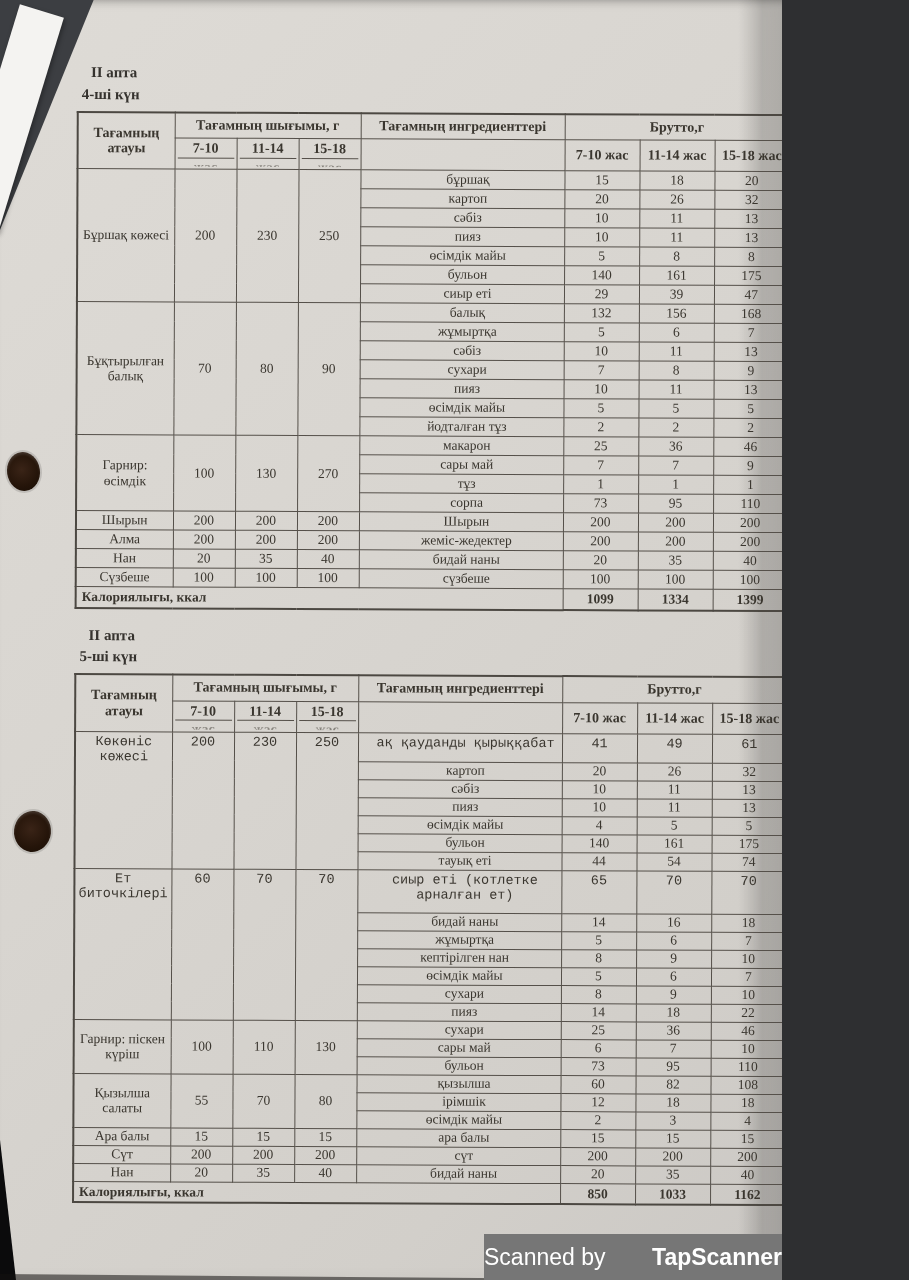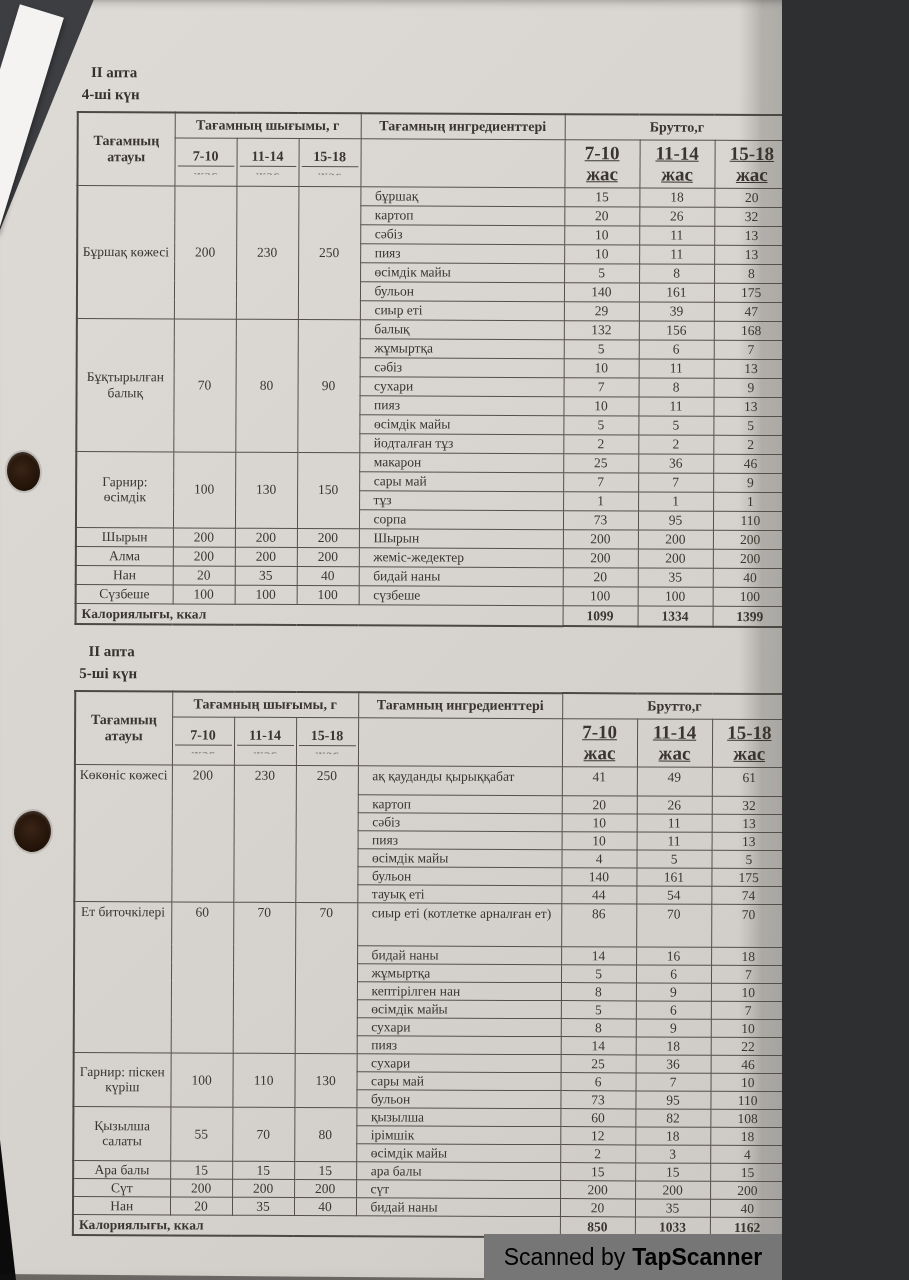--- a/index.html
+++ b/index.html
@@ -29,32 +29,32 @@
   .week{margin-left:14px;}
   .day{margin-left:5px;}
   .tblock{margin-bottom:16px;}
   table{border-collapse:collapse;table-layout:fixed;width:712px;margin-top:5px;}
   th,td{border:1px solid #55504a;padding:0 3px;font-size:13.5px;line-height:1.12;
         color:#3a362f;overflow:hidden;}
   table{border:2px solid #4c4842;}
   th{font-weight:bold;font-size:14px;padding:2px 2px;margin-top:40px;}
   td.c-dish{text-align:center;}
   td.c-out,td.c-val{text-align:center;}
-  td.c-ingr{text-align:left;padding-left:14px;border-radius:9px;}
-  tr.tall td{vertical-align:top;padding-top:2px;}
+  td.c-ingr{text-align:center;padding-left:14px;border-radius:9px;}
+  tr.tall td{vertical-align:top;padding-top:2px;font-family:Liberation Mono, monospace;}
   .ageclip{height:26px;overflow:hidden;text-align:center;}
   .ageclip .a1{font-weight:bold;border-bottom:1px solid #55504a;padding-bottom:1px;}
   .ageclip .a2{opacity:.5;font-weight:bold;margin-top:1px;}
-  .agefull{font-weight:bold;font-size:19px;text-decoration:underline;}
+  .agefull{font-weight:bold;font-size:14px;}
   td.kcal-label{font-weight:bold;padding-left:5px;}
   td.kcal-val{font-weight:bold;text-align:center;}
 
   .watermark{position:absolute;right:0;bottom:0;width:298px;height:46px;background:#767676;
-             display:flex;align-items:center;justify-content:center;
-             font-family:"Liberation Sans","DejaVu Sans",sans-serif;font-size:23px;color:#000000;}
+             display:flex;align-items:center;justify-content:space-between;
+             font-family:"Liberation Sans","DejaVu Sans",sans-serif;font-size:23px;color:#ffffff;}
   .watermark b{margin-left:7px;}
 </style>
 </head>
 <body>
 
 <div class="photo">
   <div class="paper"></div>
   <div class="corner-dark"></div>
   <div class="under-sheet"></div>
   <div class="left-wedge"></div>
@@ -206,21 +206,21 @@
             <tr style="height: 19px;">
               <td class="c-ingr">йодталған тұз</td>
               <td class="c-val">2</td>
               <td class="c-val">2</td>
               <td class="c-val">2</td>
             </tr>
             <tr style="height: 19px;">
               <td class="c-dish" rowspan="4">Гарнир: өсімдік</td>
               <td class="c-out" rowspan="4">100</td>
               <td class="c-out" rowspan="4">130</td>
-              <td class="c-out" rowspan="4">150</td>
+              <td class="c-out" rowspan="4">270</td>
               <td class="c-ingr">макарон</td>
               <td class="c-val">25</td>
               <td class="c-val">36</td>
               <td class="c-val">46</td>
             </tr>
             <tr style="height: 19px;">
               <td class="c-ingr">сары май</td>
               <td class="c-val">7</td>
               <td class="c-val">7</td>
               <td class="c-val">9</td>
@@ -384,21 +384,21 @@
               <td class="c-val">44</td>
               <td class="c-val">54</td>
               <td class="c-val">74</td>
             </tr>
             <tr class="tall" style="height: 43px;">
               <td class="c-dish" rowspan="7">Ет биточкілері</td>
               <td class="c-out" rowspan="7">60</td>
               <td class="c-out" rowspan="7">70</td>
               <td class="c-out" rowspan="7">70</td>
               <td class="c-ingr">сиыр еті (котлетке арналған ет)</td>
-              <td class="c-val">86</td>
+              <td class="c-val">65</td>
               <td class="c-val">70</td>
               <td class="c-val">70</td>
             </tr>
             <tr style="height: 18px;">
               <td class="c-ingr">бидай наны</td>
               <td class="c-val">14</td>
               <td class="c-val">16</td>
               <td class="c-val">18</td>
             </tr>
             <tr style="height: 18px;">

